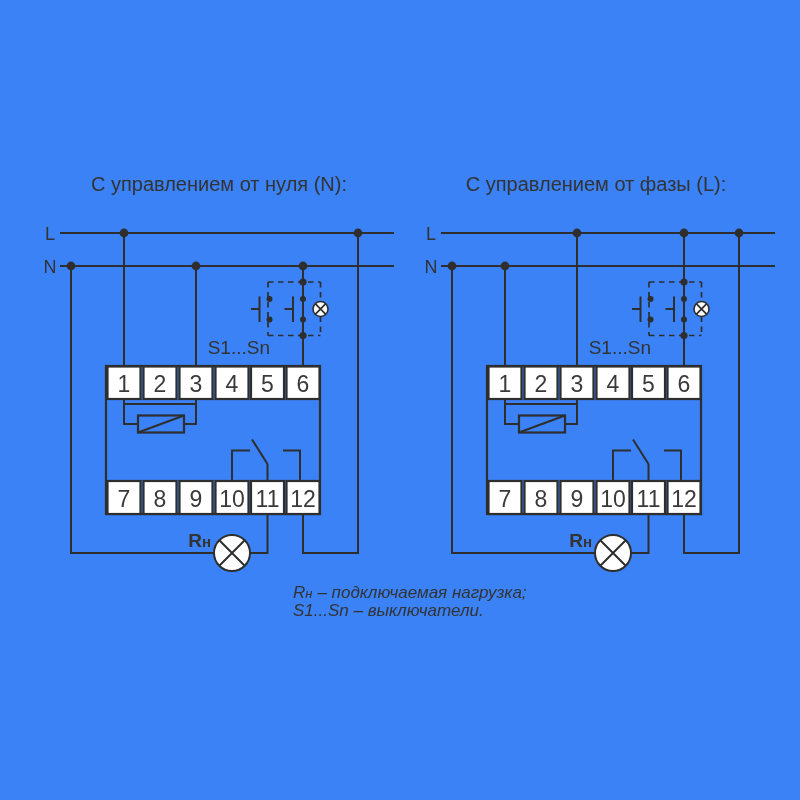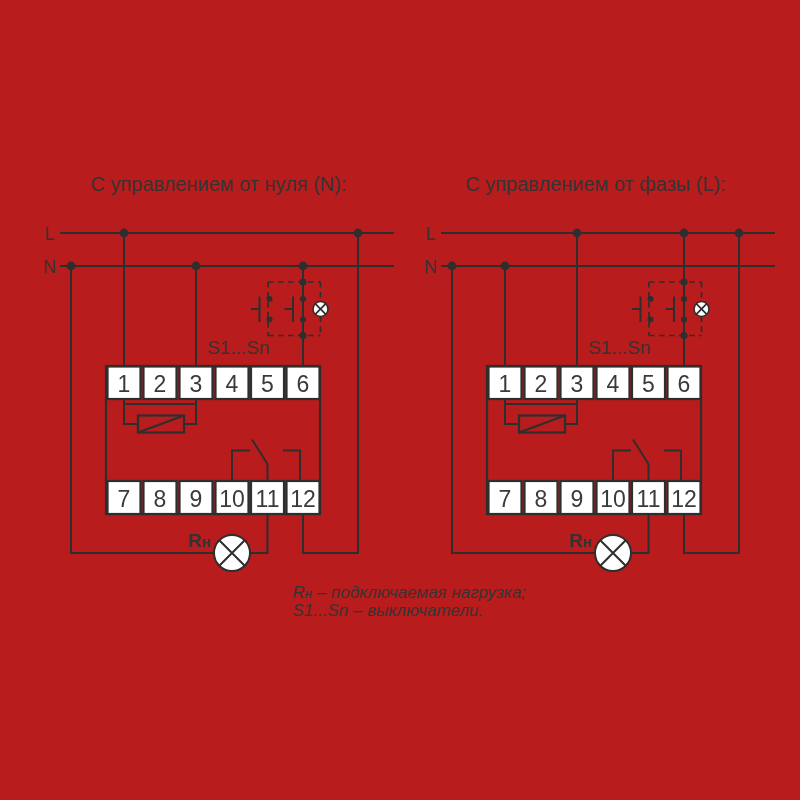--- a/index.html
+++ b/index.html
@@ -1,16 +1,16 @@
 <!DOCTYPE html>
 <html><head>
 <meta charset="utf-8">
 <style>
   html,body{margin:0;padding:0;background:#ffffff;}
-  .canvas{width:800px;height:800px;background:#b91c1c;position:relative;overflow:hidden;}
+  .canvas{width:800px;height:800px;background:#3b82f6;position:relative;overflow:hidden;}
   svg{display:block;}
   .wire{fill:none;stroke:#2e2e2e;stroke-width:2;stroke-linecap:butt;}
   .thin{stroke-width:1.7;}
   .dashed{stroke-dasharray:5.5 4.5;stroke-width:1.7;}
   .dot{fill:#2e2e2e;stroke:none;}
   .box{fill:#ffffff;stroke:#2e2e2e;stroke-width:2.2;}
   .bodyr{fill:none;stroke:#2e2e2e;stroke-width:2.2;}
   .lamp{fill:#ffffff;stroke:#2e2e2e;stroke-width:2;}
   .lamp-s{fill:#ffffff;stroke:#2e2e2e;stroke-width:1.6;}
   text{font-family:"Liberation Sans","DejaVu Sans",sans-serif;fill:#333333;}

